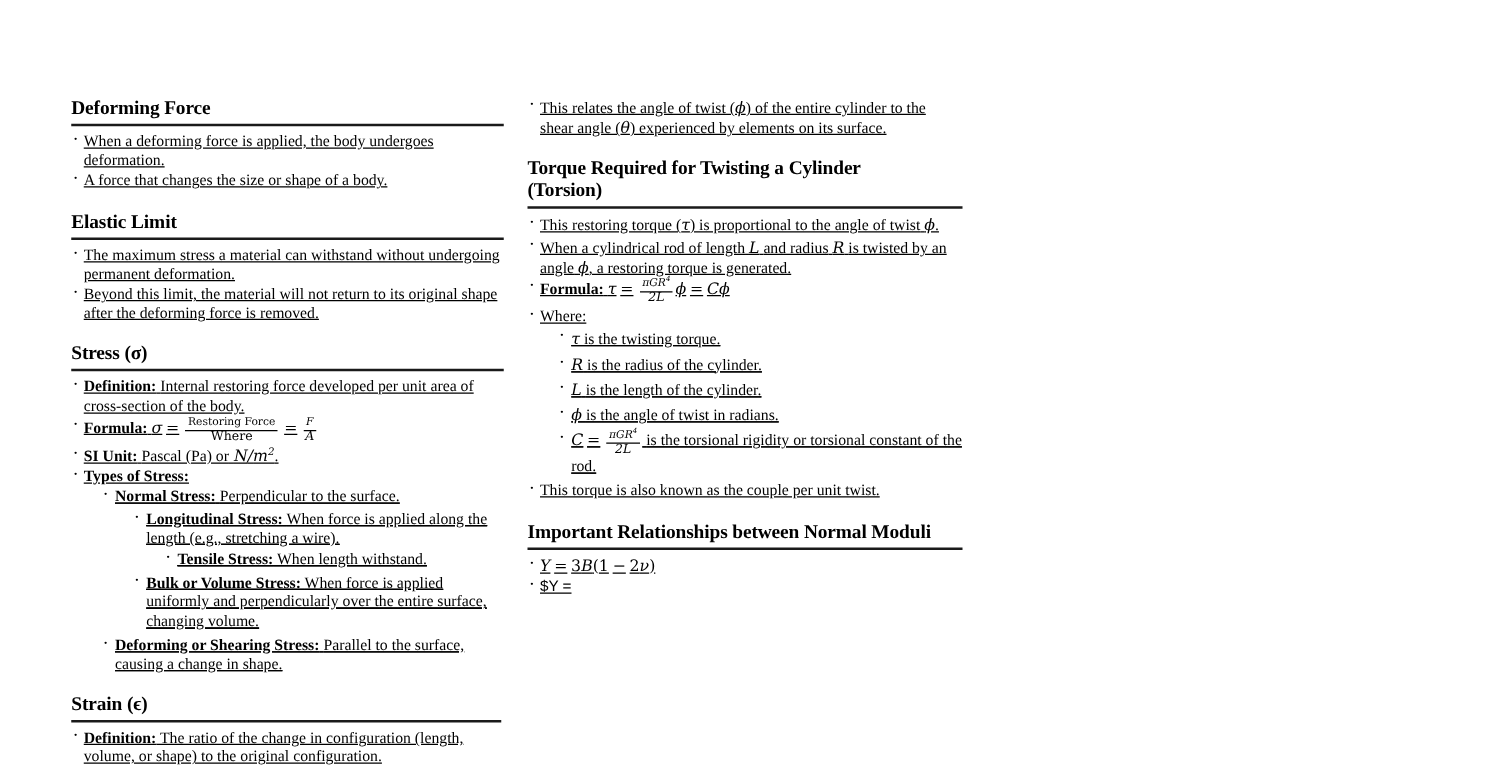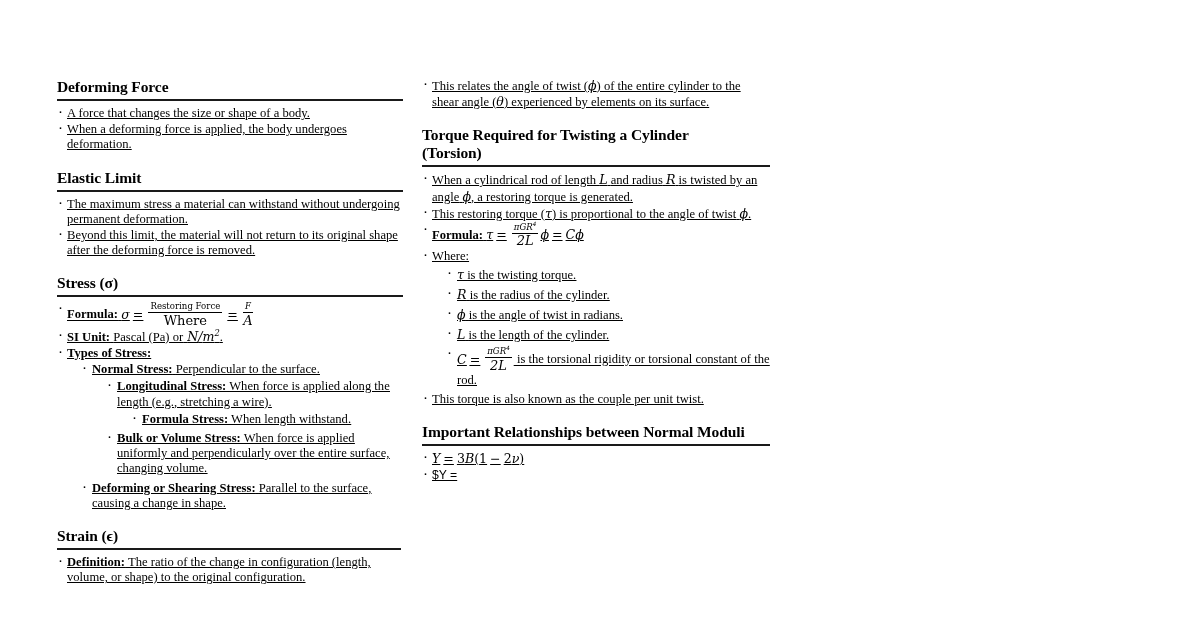--- a/index.html
+++ b/index.html
@@ -108,21 +108,21 @@
   }
   .frac > .num {
     display: block;
     font-size: 8.6px;
     padding: 0 2px 0.5px 2px;
     border-bottom: 0.9px solid #000;
     font-style: normal;
   }
   .frac > .den {
     display: block;
-    font-size: 13px;
+    font-size: 10px;
     padding-top: 0.5px;
     font-style: normal;
   }
   .frac.mathfrac > .num, .frac.mathfrac > .den { font-style: italic; }
   sup {
     font-size: 0.66em;
     vertical-align: super;
     line-height: 0;
   }
   .raw {
@@ -135,38 +135,42 @@
 
 <div class="page">
 
   <div class="col col-left">
 
     <div class="section-head">
       <h2 class="section-title">Deforming Force</h2>
       <div class="rule"></div>
     </div>
     <ul>
+      <li>When a deforming force is applied, the body undergoes deformation.</li>
       <li>A force that changes the size or shape of a body.</li>
-      <li>When a deforming force is applied, the body undergoes deformation.</li>
     </ul>
 
     <div class="section-head">
       <h2 class="section-title">Elastic Limit</h2>
       <div class="rule"></div>
     </div>
     <ul>
       <li>The maximum stress a material can withstand without undergoing permanent deformation.</li>
       <li>Beyond this limit, the material will not return to its original shape after the deforming force is removed.</li>
     </ul>
 
     <div class="section-head">
       <h2 class="section-title">Stress (σ)</h2>
       <div class="rule"></div>
     </div>
     <ul>
+      <li>
+        <span class="lbl">Definition:</span>
+        <span>Internal restoring force developed per unit area of cross-section of the body.</span>
+      </li>
       <li>
         <span class="lbl">Formula:</span>
         <span class="math">
           <span>σ</span><span class="op">=</span><span class="frac"><span class="num">Restoring Force</span><span class="den">Where</span></span><span class="op">=</span><span class="frac mathfrac"><span class="num">F</span><span class="den">A</span></span>
         </span>
       </li>
       <li>
         <span class="lbl">SI Unit:</span>
         <span>Pascal (Pa) or</span><span class="math"> <span>N</span><span>/</span><span>m</span><sup>2</sup></span><span>.</span>
       </li>
@@ -175,21 +179,21 @@
         <ul class="lvl2">
           <li>
             <span class="lbl">Normal Stress:</span>
             <span>Perpendicular to the surface.</span>
             <ul class="lvl3">
               <li>
                 <span class="lbl">Longitudinal Stress:</span>
                 <span>When force is applied along the length (e.g., stretching a wire).</span>
                 <ul class="lvl4">
                   <li>
-                    <span class="lbl">Formula Stress:</span>
+                    <span class="lbl">Tensile Stress:</span>
                     <span>When length withstand.</span>
                   </li>
                 </ul>
               </li>
               <li>
                 <span class="lbl">Bulk or Volume Stress:</span>
                 <span>When force is applied uniformly and perpendicularly over the entire surface, changing volume.</span>
               </li>
             </ul>
           </li>
@@ -220,46 +224,46 @@
     <ul>
       <li><span>This relates the angle of twist (</span><span class="math">ϕ</span><span>) of the entire cylinder to the shear angle (</span><span class="math">θ</span><span>) experienced by elements on its surface.</span></li>
     </ul>
 
     <div class="section-head">
       <h2 class="section-title">Torque Required for Twisting a Cylinder</h2>
       <h2 class="section-title">(Torsion)</h2>
       <div class="rule"></div>
     </div>
     <ul>
+      <li><span>This restoring torque (</span><span class="math">τ</span><span>) is proportional to the angle of twist</span>
+        <span class="math">ϕ</span><span>.</span></li>
+
       <li><span>When a cylindrical rod of length</span>
         <span class="math">L</span>
         <span>and radius</span>
         <span class="math">R</span>
         <span>is twisted by an angle</span>
         <span class="math">ϕ</span><span>, a restoring torque is generated.</span></li>
 
-      <li><span>This restoring torque (</span><span class="math">τ</span><span>) is proportional to the angle of twist</span>
-        <span class="math">ϕ</span><span>.</span></li>
-
       <li>
         <span class="lbl">Formula:</span>
         <span class="math"><span>τ</span><span class="op">=</span><span class="frac mathfrac"><span class="num"><span>π</span><span>G</span><span>R</span><sup>4</sup></span><span class="den">2L</span></span><span>ϕ</span><span class="op">=</span><span>C</span><span>ϕ</span></span>
       </li>
 
       <li>
         <span>Where:</span>
         <ul class="lvl3">
           <li><span class="math">τ</span>
             <span>is the twisting torque.</span></li>
           <li><span class="math">R</span>
             <span>is the radius of the cylinder.</span></li>
+          <li><span class="math">L</span>
+            <span>is the length of the cylinder.</span></li>
           <li><span class="math">ϕ</span>
             <span>is the angle of twist in radians.</span></li>
-          <li><span class="math">L</span>
-            <span>is the length of the cylinder.</span></li>
           <li><span class="math"><span>C</span><span class="op">=</span><span class="frac mathfrac"><span class="num"><span>π</span><span>G</span><span>R</span><sup>4</sup></span><span class="den">2L</span></span></span>
             <span>is the torsional rigidity or torsional constant of the rod.</span></li>
         </ul>
       </li>
 
       <li>This torque is also known as the couple per unit twist.</li>
     </ul>
 
     <div class="section-head">
       <h2 class="section-title">Important Relationships between Normal Moduli</h2>

